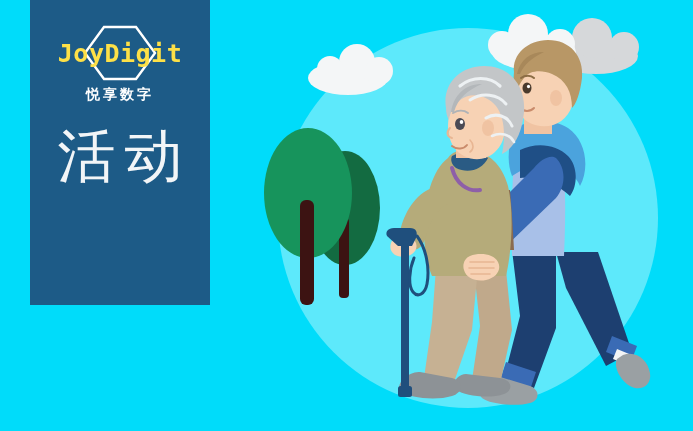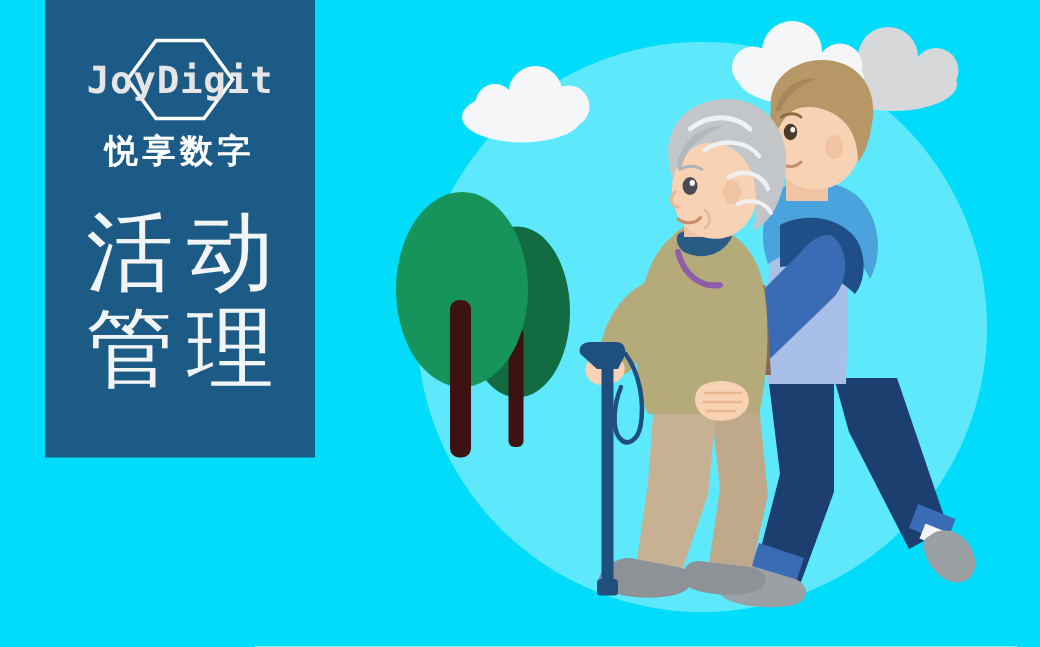--- a/index.html
+++ b/index.html
@@ -52,31 +52,31 @@
     position: absolute;
     left: 50%;
     top: 50%;
     transform: translate(-50%, -50%);
     width: 74px;
     height: 56px;
   }
   #logo-word {
     position: relative;
     z-index: 2;
-    color: #e5e5e5;
+    color: #fde047;
     font-size: 25px;
     font-weight: bold;
     letter-spacing: 0.5px;
     font-family: "DejaVu Sans Mono", "Liberation Mono", monospace;
     white-space: nowrap;
   }
   #logo-sub {
     margin-top: 6px;
     color: #ffffff;
-    font-size: 22px;
+    font-size: 14px;
     font-weight: bold;
     letter-spacing: 3px;
     white-space: nowrap;
   }
   #title-block {
     margin-top: 20px;
     display: flex;
     flex-direction: column;
   }
   .title-line {
@@ -226,18 +226,17 @@
       <svg id="logo-hex" viewBox="0 0 74 56" xmlns="http://www.w3.org/2000/svg">
         <polygon points="21,2 53,2 72,28 53,54 21,54 2,28" fill="none" stroke="#ffffff" stroke-width="2.4"></polygon>
       </svg>
       <span id="logo-word">JoyDigit</span>
     </div>
 
     <div id="logo-sub">悦享数字</div>
 
     <div id="title-block">
       <div class="title-line">活动</div>
-      <div class="title-line">管理</div>
     </div>
 
   </div>
 
 </div>
 
 </body></html>

